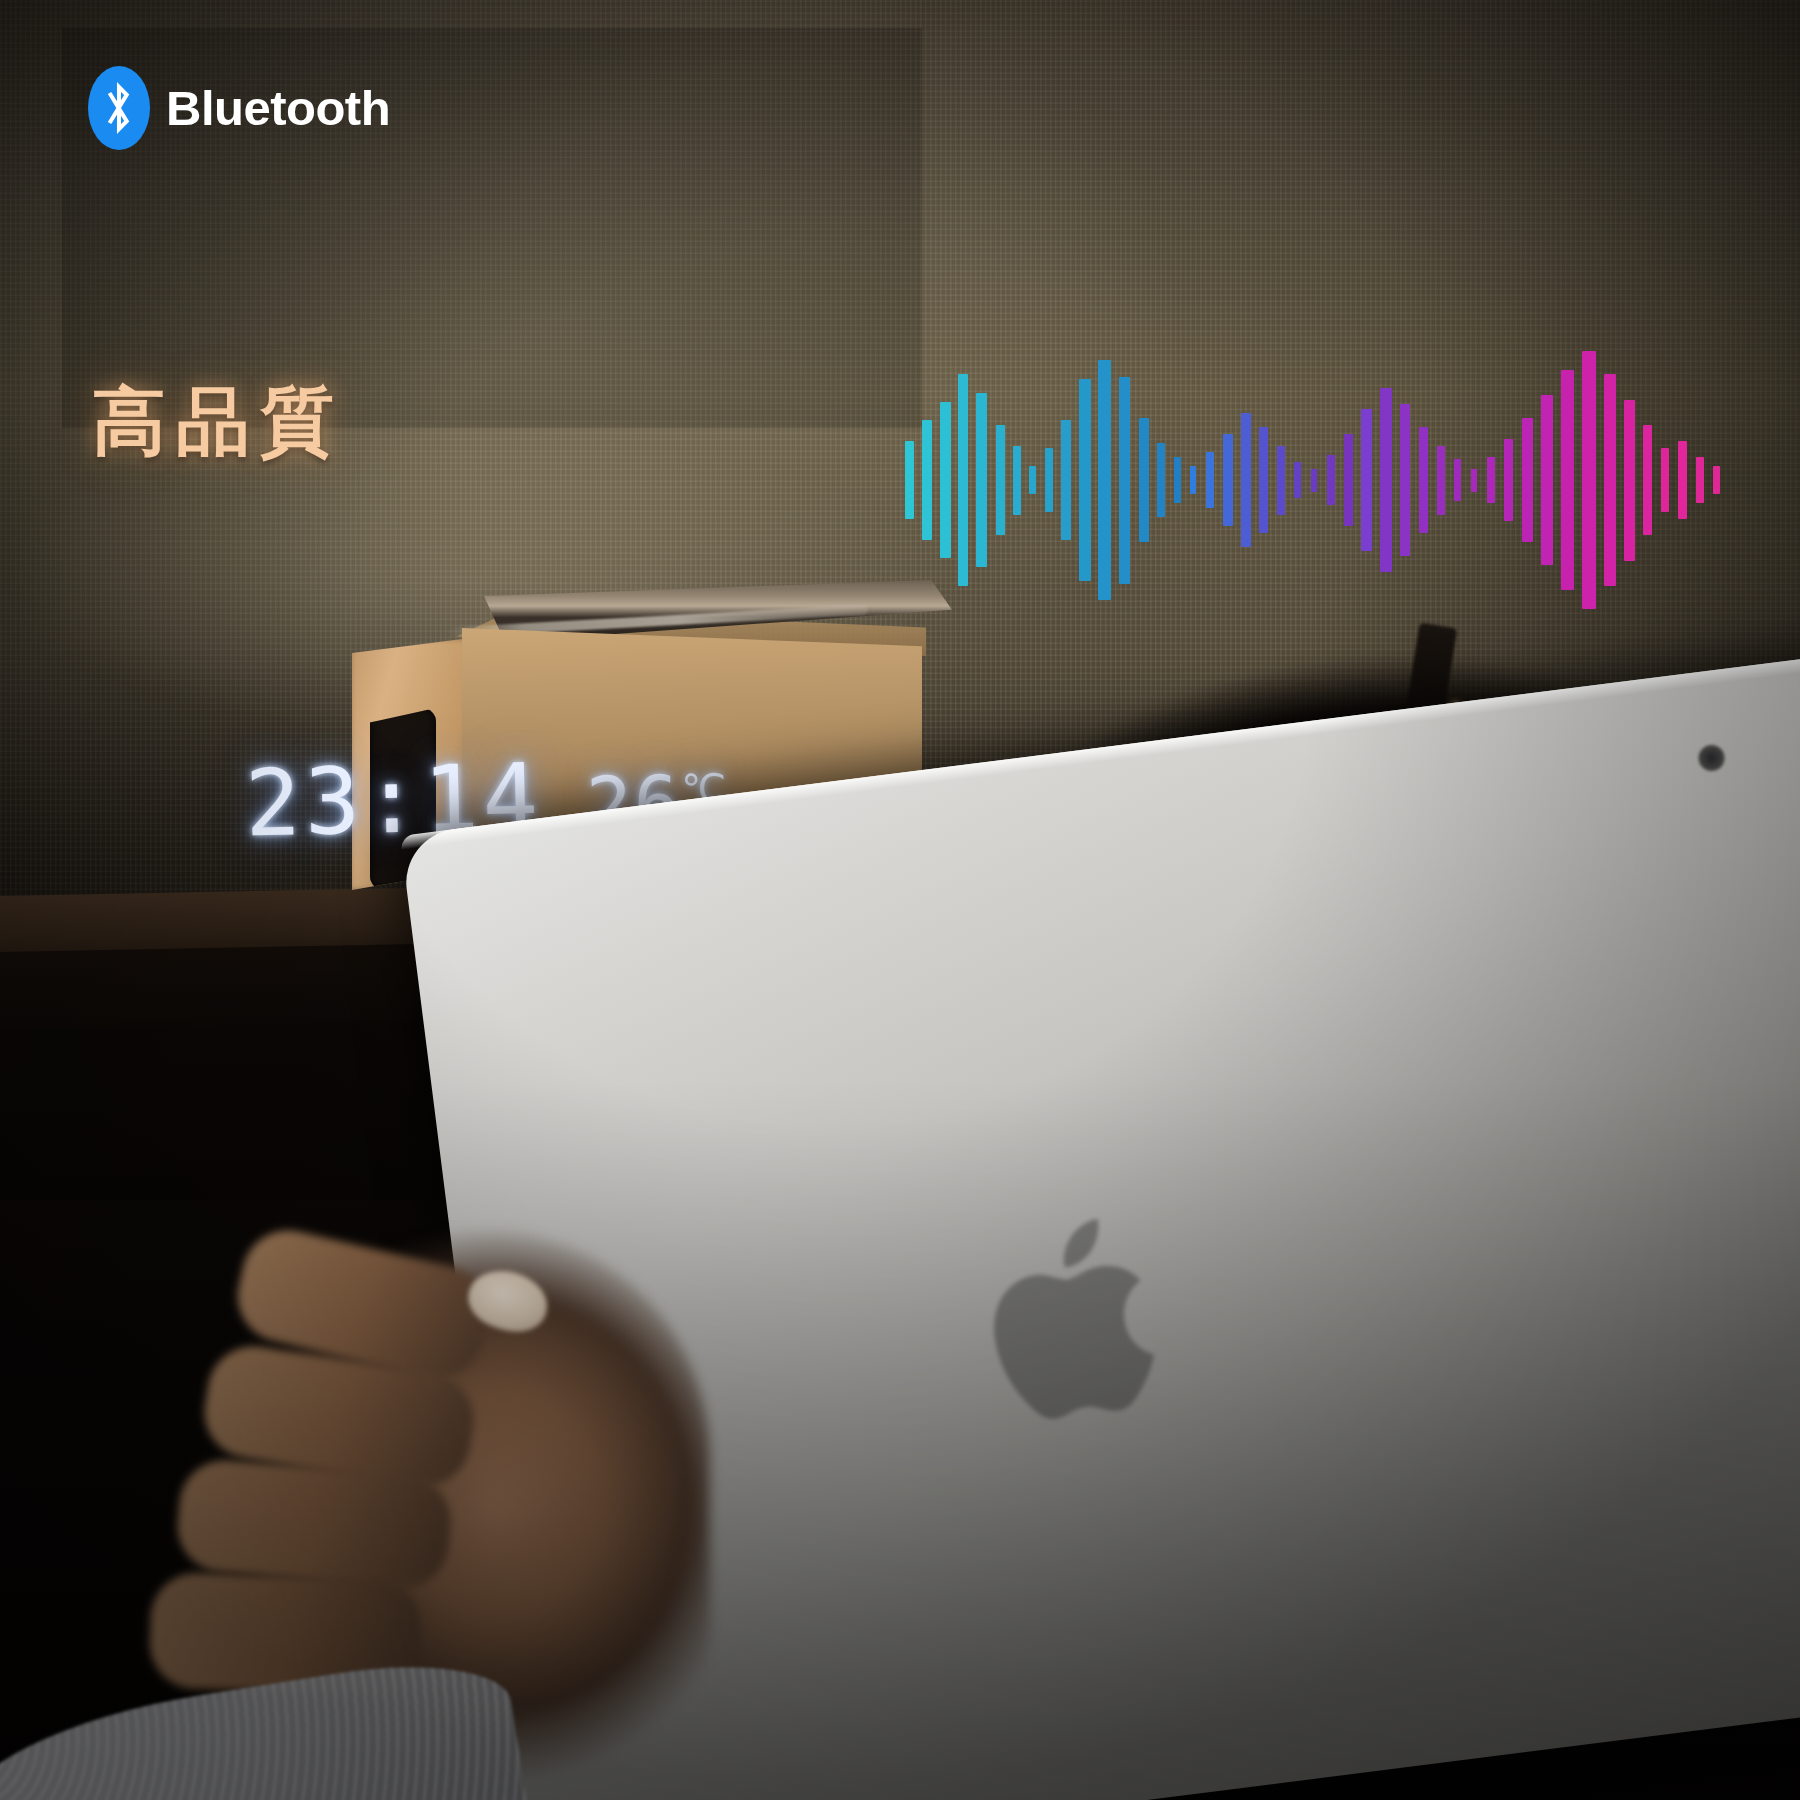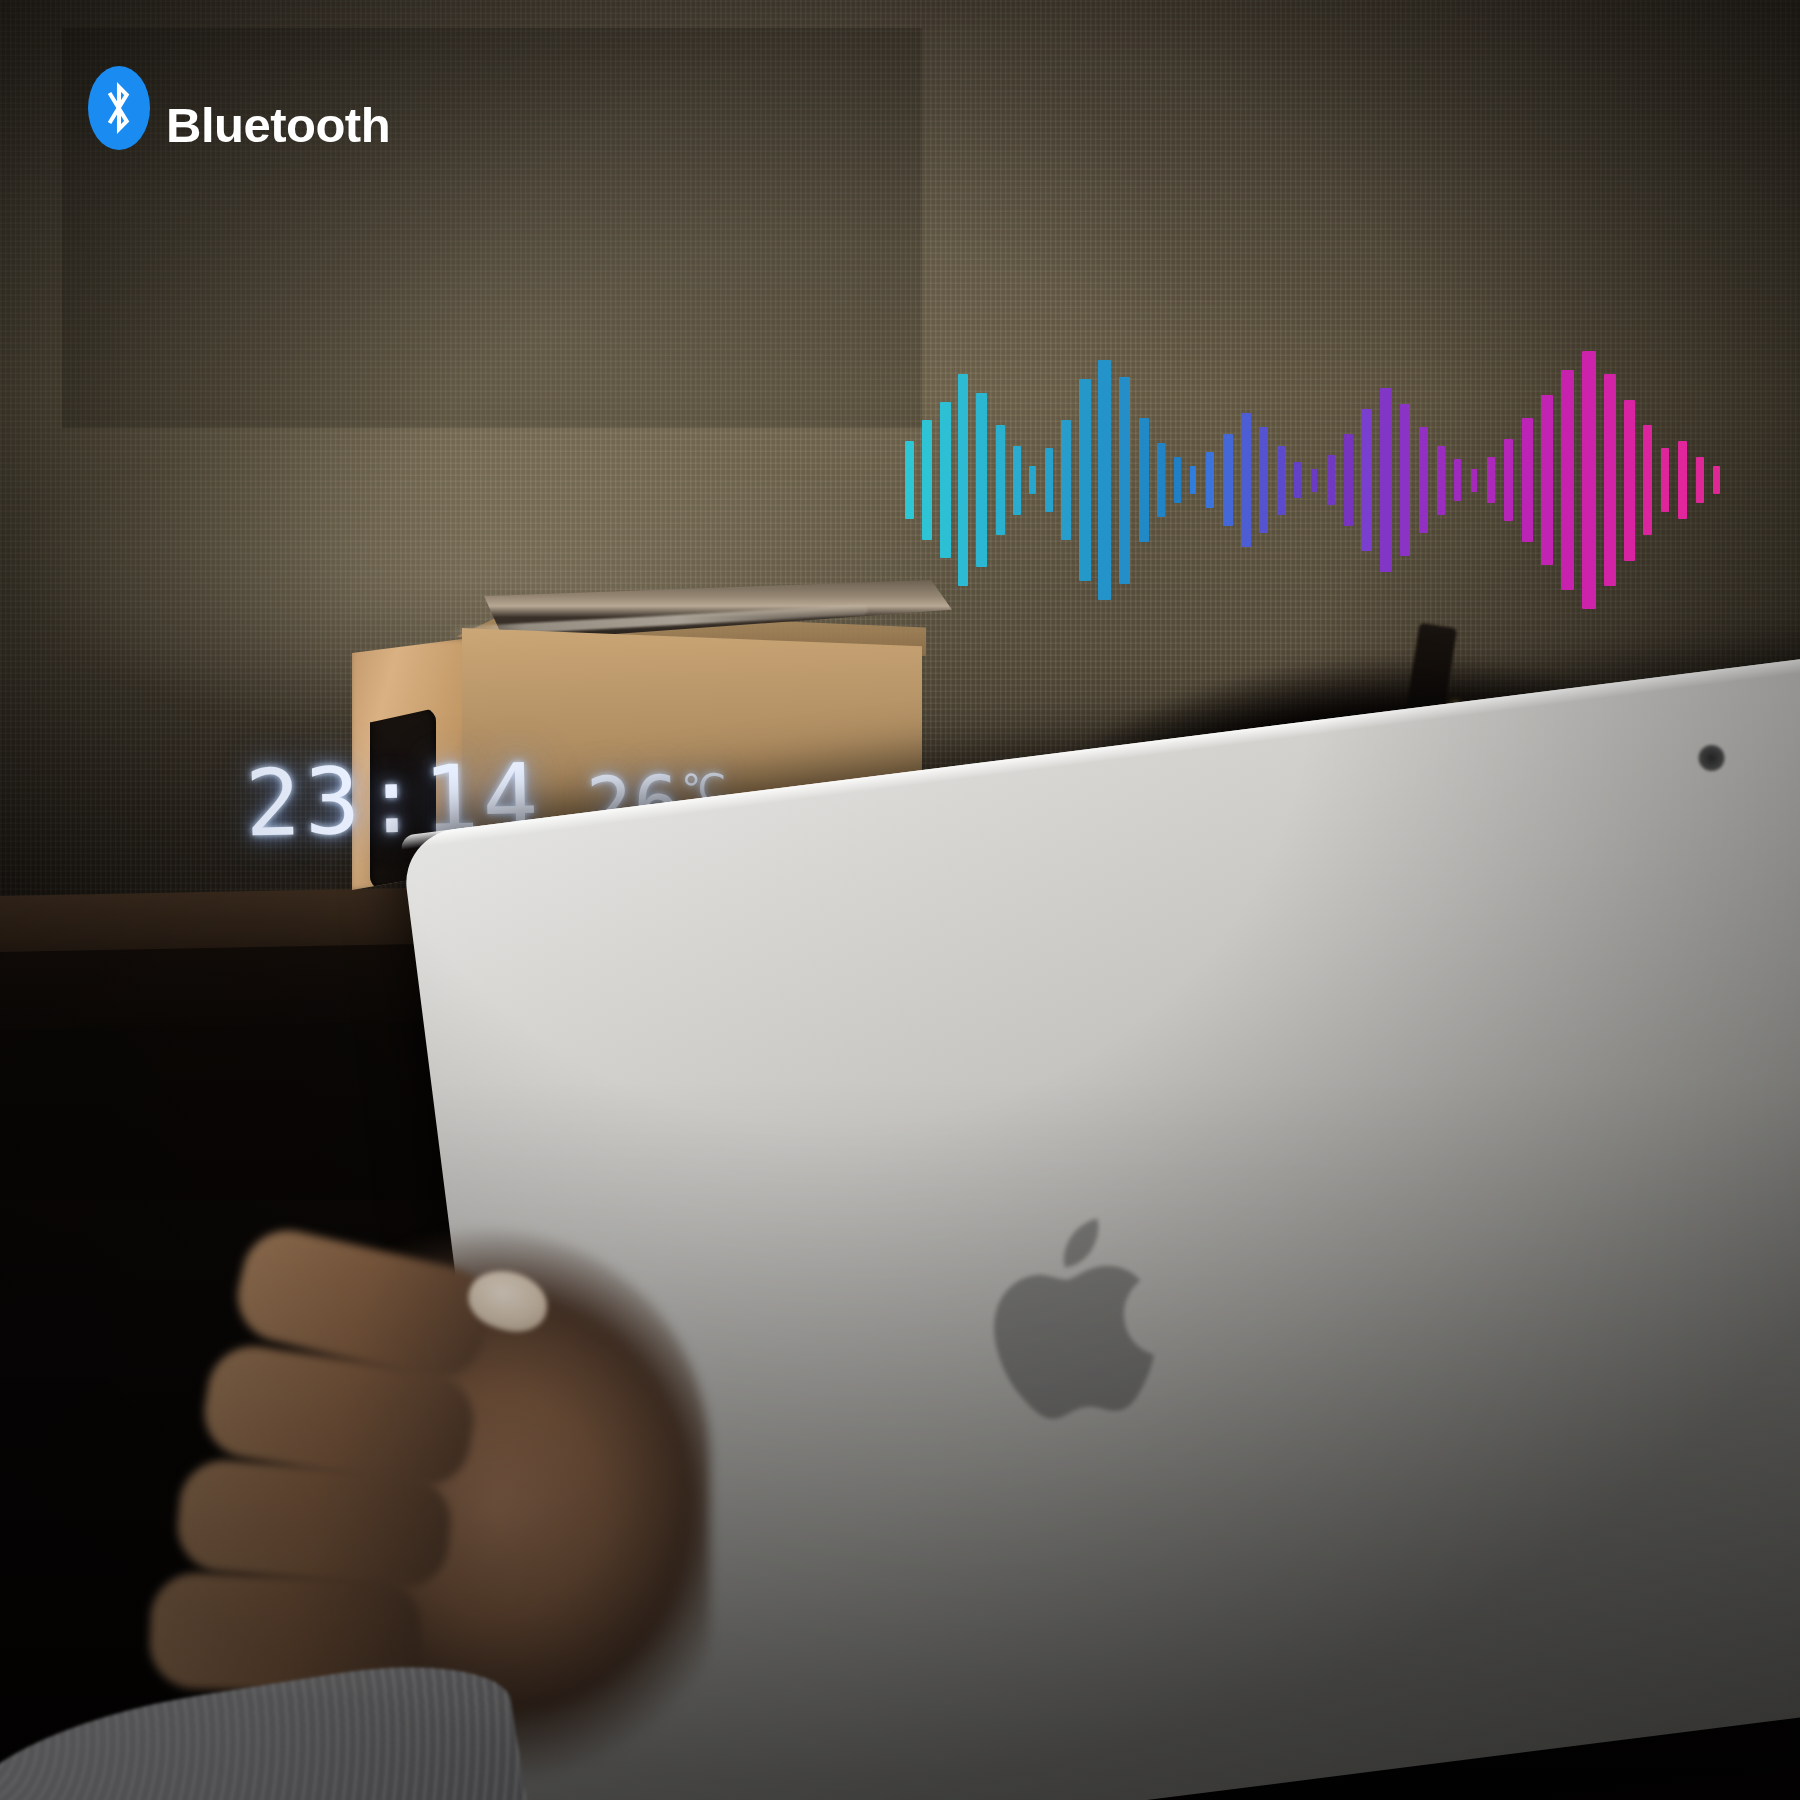--- a/index.html
+++ b/index.html
@@ -272,21 +272,21 @@
   
   .text-panel {
     position: absolute;
     left: 62px; top: 28px; width: 860px; height: 400px;
     background: rgba(0,0,0,0.18);
     pointer-events: none;
   }
 
   .bt-badge {
     position: absolute; left: 88px; top: 66px;
-    display: flex; align-items: flex-end; gap: 16px;
+    display: flex; align-items: center; gap: 16px;
   }
   .bt-mark {
     width: 62px; height: 84px;
     border-radius: 31px / 42px;
     background: #1a8bf0;
     display: flex; align-items: center; justify-content: center;
   }
   .bt-mark svg { width: 34px; height: 56px; display: block; }
   .bt-word {
     font-size: 49px;
@@ -385,20 +385,21 @@
   <div class="bt-badge">
     <div class="bt-mark">
       <svg viewBox="0 0 24 40" xmlns="http://www.w3.org/2000/svg">
         <path d="M6 10.5 L17.5 29.5 L12 35 L12 5 L17.5 10.5 L6 29.5" fill="none" stroke="#ffffff" stroke-width="2.9" stroke-linecap="square" stroke-linejoin="miter"></path>
       </svg>
     </div>
     <div class="bt-word">Bluetooth</div>
   </div>
 
   <div class="headline">
+    <div class="l1">高品質</div>
   </div>
 
   <div class="waveform">
       <div class="wf-bar" style="width: 9px; height: 78.2px; background: rgb(46, 199, 214); margin-right: 8px;"></div>
       <div class="wf-bar" style="width: 10px; height: 119.6px; background: rgb(46, 196, 213); margin-right: 8px;"></div>
       <div class="wf-bar" style="width: 11px; height: 156.4px; background: rgb(45, 192, 212); margin-right: 7px;"></div>
       <div class="wf-bar" style="width: 10px; height: 211.6px; background: rgb(44, 187, 210); margin-right: 8px;"></div>
       <div class="wf-bar" style="width: 11px; height: 174.8px; background: rgb(43, 182, 209); margin-right: 9px;"></div>
       <div class="wf-bar" style="width: 9px; height: 110.4px; background: rgb(42, 177, 208); margin-right: 8px;"></div>
       <div class="wf-bar" style="width: 8px; height: 69px; background: rgb(41, 172, 207); margin-right: 8px;"></div>

